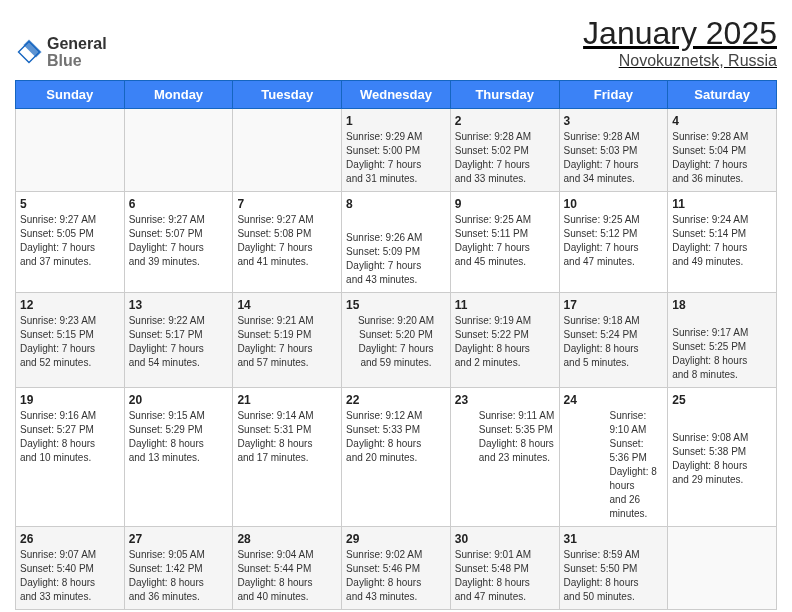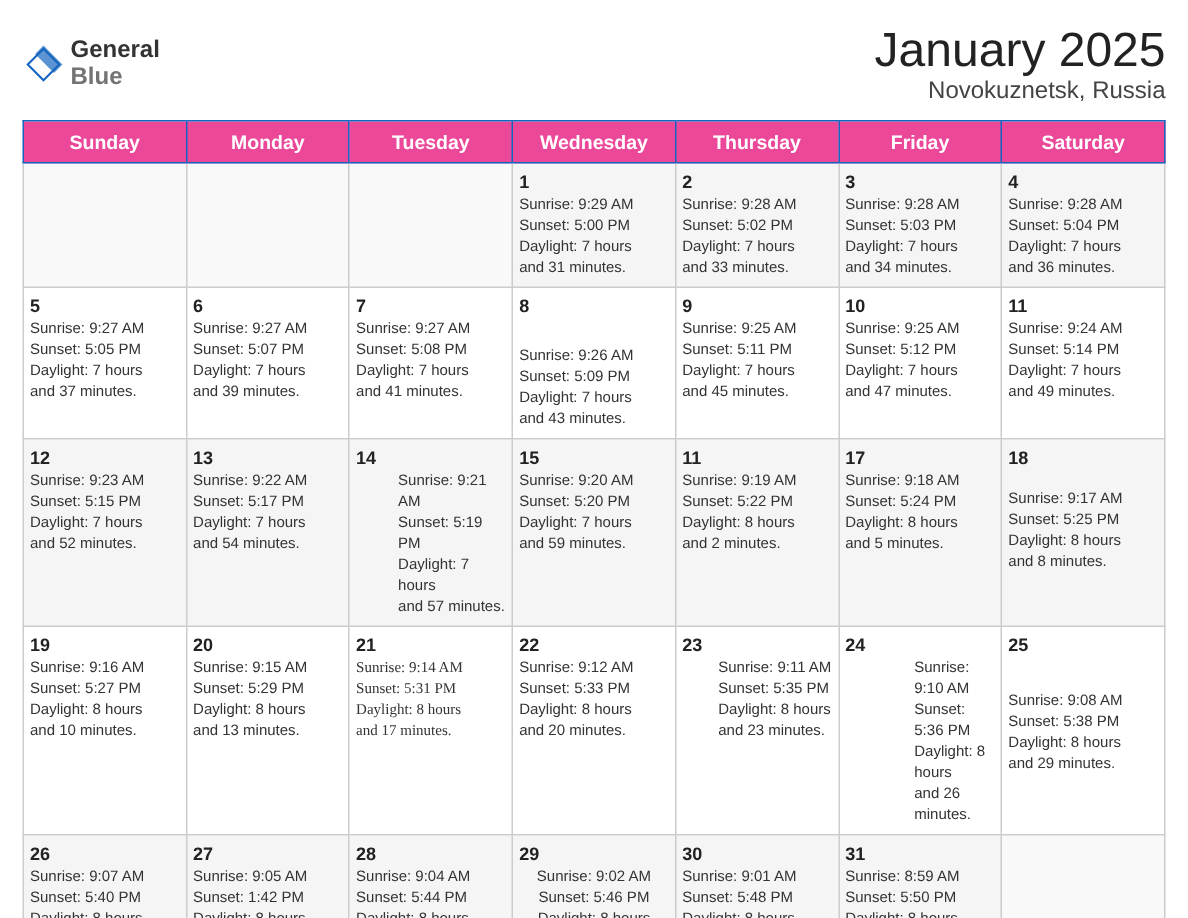--- a/index.html
+++ b/index.html
@@ -5,21 +5,21 @@
     * { box-sizing: border-box; margin: 0; padding: 0; }
     body {
       font-family: Arial, Helvetica, sans-serif;
       background: #fff;
       width: 792px;
       min-height: 612px;
       padding: 15px;
     }
     .header {
       display: flex;
-      align-items: center;
+      align-items: flex-end;
       justify-content: space-between;
       margin-bottom: 10px;
     }
     .logo {
       display: flex;
       align-items: center;
       gap: 4px;
     }
     .logo-text {
       display: flex;
@@ -35,37 +35,38 @@
       font-size: 16px;
       font-weight: bold;
       color: #737373;
     }
     .logo-icon {
       width: 28px;
       height: 28px;
     }
     .title-block {
       text-align: right;
+      text-decoration: underline;
     }
     .title-month {
       font-size: 32px;
       font-weight: normal;
       color: #222;
     }
     .title-location {
       font-size: 16px;
       color: #444;
     }
     .calendar-table {
       width: 100%;
       border-collapse: collapse;
       table-layout: fixed;
     }
     .calendar-table thead th {
-      background-color: #ec4899;
+      background-color: #3b82f6;
       color: #fff;
       font-size: 13px;
       font-weight: bold;
       padding: 6px 4px;
       text-align: center;
       border: 1px solid #1565c0;
     }
     .calendar-table tbody td {
       vertical-align: top;
       border: 1px solid #ccc;
@@ -224,28 +225,28 @@
         </td>
         <td>
           <span class="day-number">13</span>
           <div class="day-info" style="white-space: pre-line;">Sunrise: 9:22 AM
 Sunset: 5:17 PM
 Daylight: 7 hours
 and 54 minutes.</div>
         </td>
         <td>
           <span class="day-number">14</span>
-          <div class="day-info" style="white-space: pre-line; margin-left: 28px;">Sunrise: 9:21 AM
+          <div class="day-info" style="white-space: pre-line;">Sunrise: 9:21 AM
 Sunset: 5:19 PM
 Daylight: 7 hours
 and 57 minutes.</div>
         </td>
         <td>
           <span class="day-number">15</span>
-          <div class="day-info" style="white-space: pre-line;">Sunrise: 9:20 AM
+          <div class="day-info" style="white-space: pre-line; text-align: center;">Sunrise: 9:20 AM
 Sunset: 5:20 PM
 Daylight: 7 hours
 and 59 minutes.</div>
         </td>
         <td>
           <span class="day-number">11</span>
           <div class="day-info" style="white-space: pre-line;">Sunrise: 9:19 AM
 Sunset: 5:22 PM
 Daylight: 8 hours
 and 2 minutes.</div>
@@ -275,21 +276,21 @@
         </td>
         <td>
           <span class="day-number">20</span>
           <div class="day-info" style="white-space: pre-line;">Sunrise: 9:15 AM
 Sunset: 5:29 PM
 Daylight: 8 hours
 and 13 minutes.</div>
         </td>
         <td>
           <span class="day-number">21</span>
-          <div class="day-info" style="white-space: pre-line; font-family: Liberation Serif, serif;">Sunrise: 9:14 AM
+          <div class="day-info" style="white-space: pre-line;">Sunrise: 9:14 AM
 Sunset: 5:31 PM
 Daylight: 8 hours
 and 17 minutes.</div>
         </td>
         <td>
           <span class="day-number">22</span>
           <div class="day-info" style="white-space: pre-line;">Sunrise: 9:12 AM
 Sunset: 5:33 PM
 Daylight: 8 hours
 and 20 minutes.</div>
@@ -333,21 +334,21 @@
         </td>
         <td>
           <span class="day-number">28</span>
           <div class="day-info" style="white-space: pre-line;">Sunrise: 9:04 AM
 Sunset: 5:44 PM
 Daylight: 8 hours
 and 40 minutes.</div>
         </td>
         <td>
           <span class="day-number">29</span>
-          <div class="day-info" style="white-space: pre-line; text-align: center;">Sunrise: 9:02 AM
+          <div class="day-info" style="white-space: pre-line;">Sunrise: 9:02 AM
 Sunset: 5:46 PM
 Daylight: 8 hours
 and 43 minutes.</div>
         </td>
         <td>
           <span class="day-number">30</span>
           <div class="day-info" style="white-space: pre-line;">Sunrise: 9:01 AM
 Sunset: 5:48 PM
 Daylight: 8 hours
 and 47 minutes.</div>

